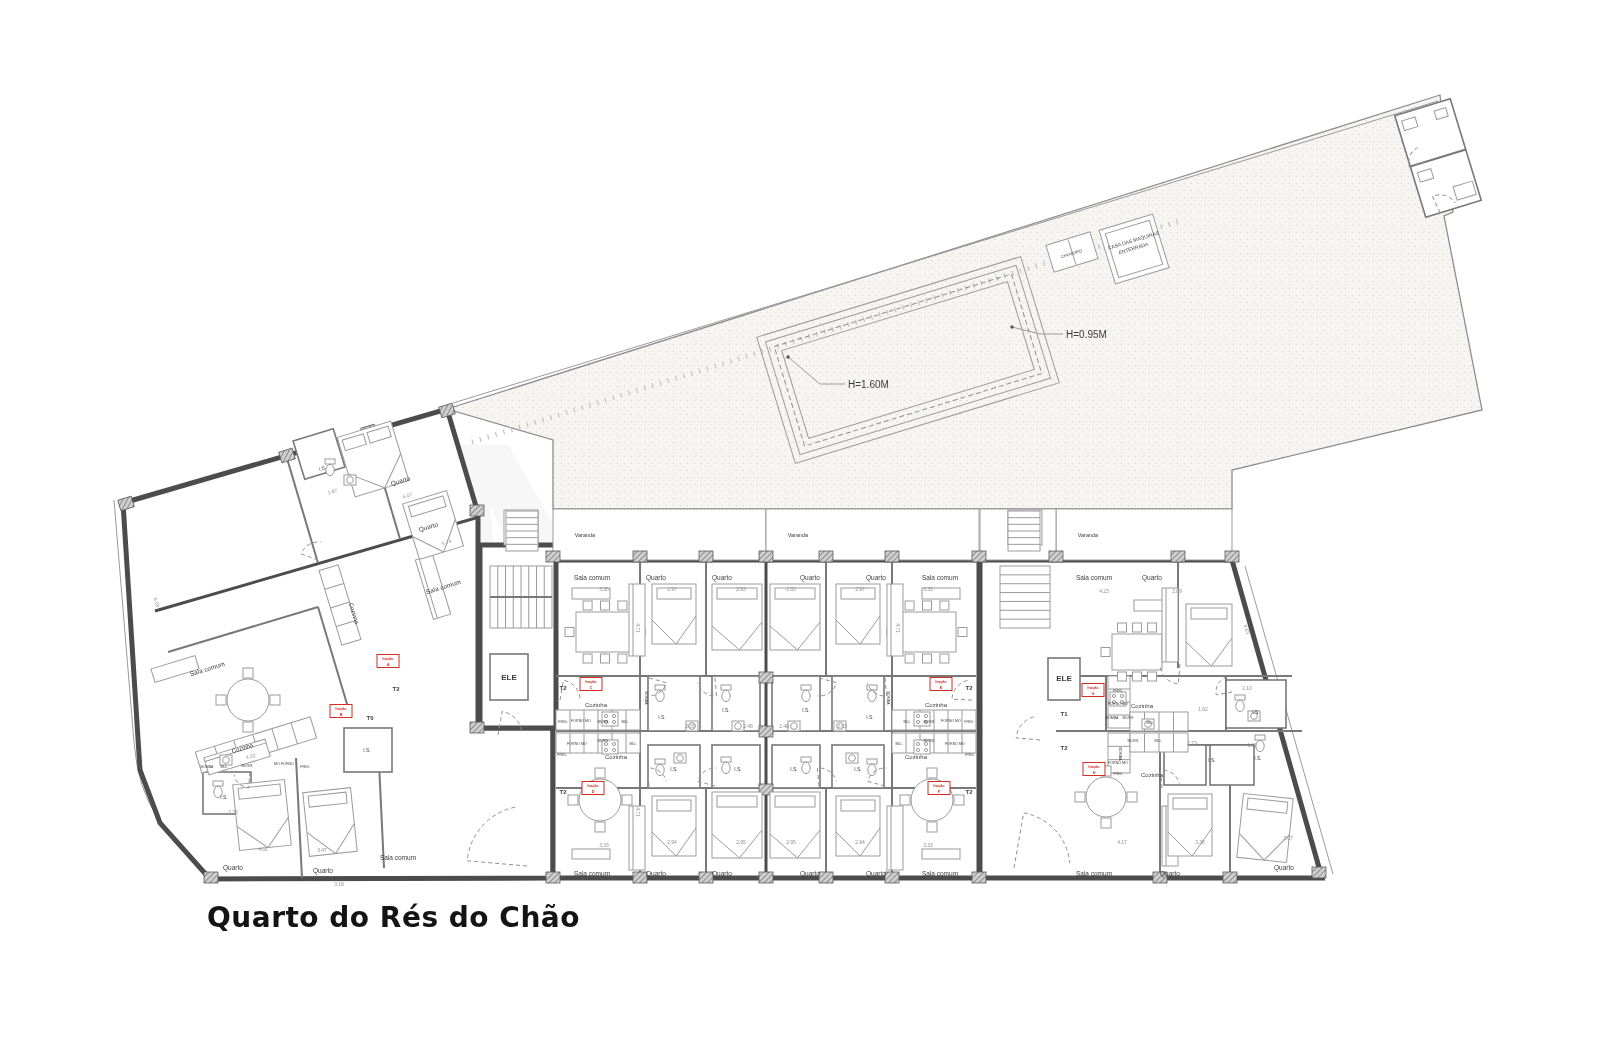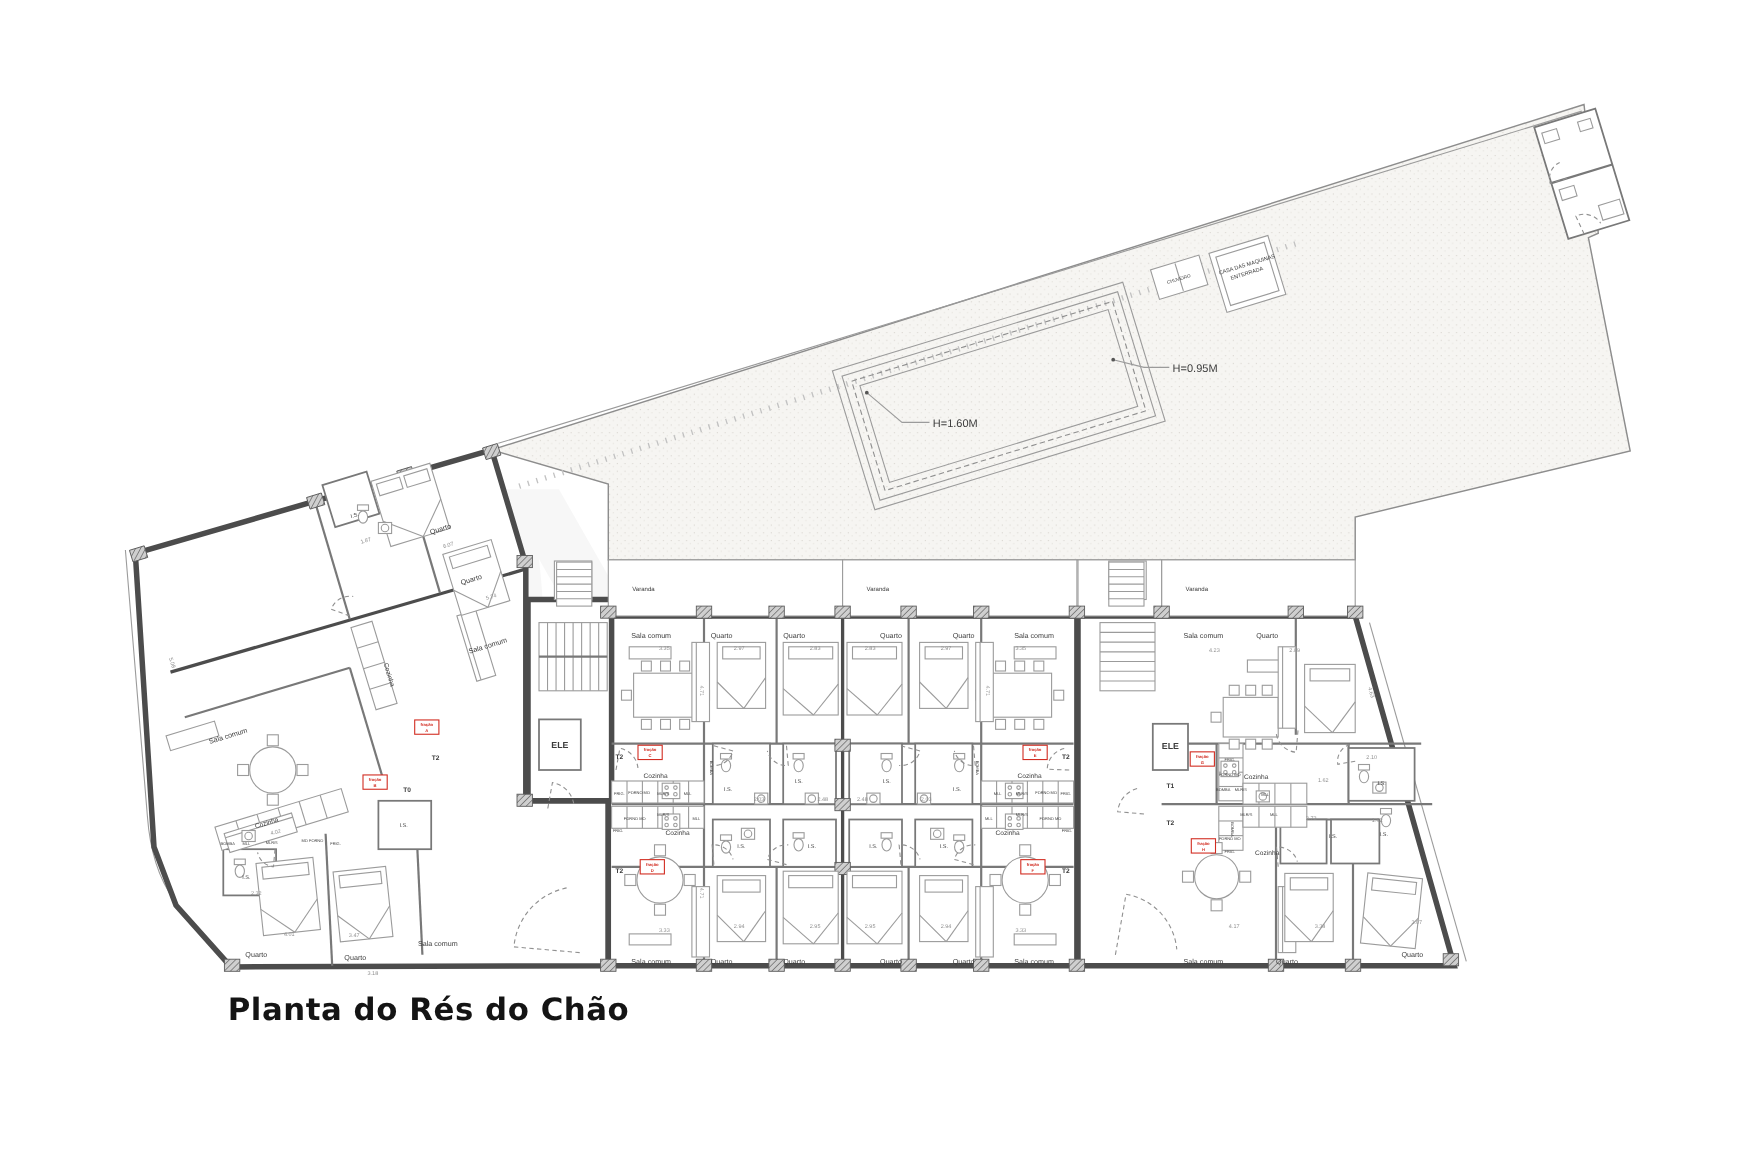--- a/index.html
+++ b/index.html
@@ -601,14 +601,14 @@
       <rect x="928" y="781.5" width="22" height="13" fill="#fff" stroke="#d22d22" stroke-width="1"></rect>
       <text x="939" y="787" font-size="3.8" text-anchor="middle" class="redt">fração</text>
       <text x="939" y="792.5" font-size="3.8" text-anchor="middle" class="redt">F</text>
       <rect x="1082" y="683.5" width="22" height="13" fill="#fff" stroke="#d22d22" stroke-width="1"></rect>
       <text x="1093" y="689" font-size="3.8" text-anchor="middle" class="redt">fração</text>
       <text x="1093" y="694.5" font-size="3.8" text-anchor="middle" class="redt">G</text>
       <rect x="1083" y="762.5" width="22" height="13" fill="#fff" stroke="#d22d22" stroke-width="1"></rect>
       <text x="1094" y="768" font-size="3.8" text-anchor="middle" class="redt">fração</text>
       <text x="1094" y="773.5" font-size="3.8" text-anchor="middle" class="redt">H</text>
     </svg>
-  <div id="title">Planta do Rés do Chão</div>
+  <div id="title">Quarto do Rés do Chão</div>
 </div>
 
 </body></html>

